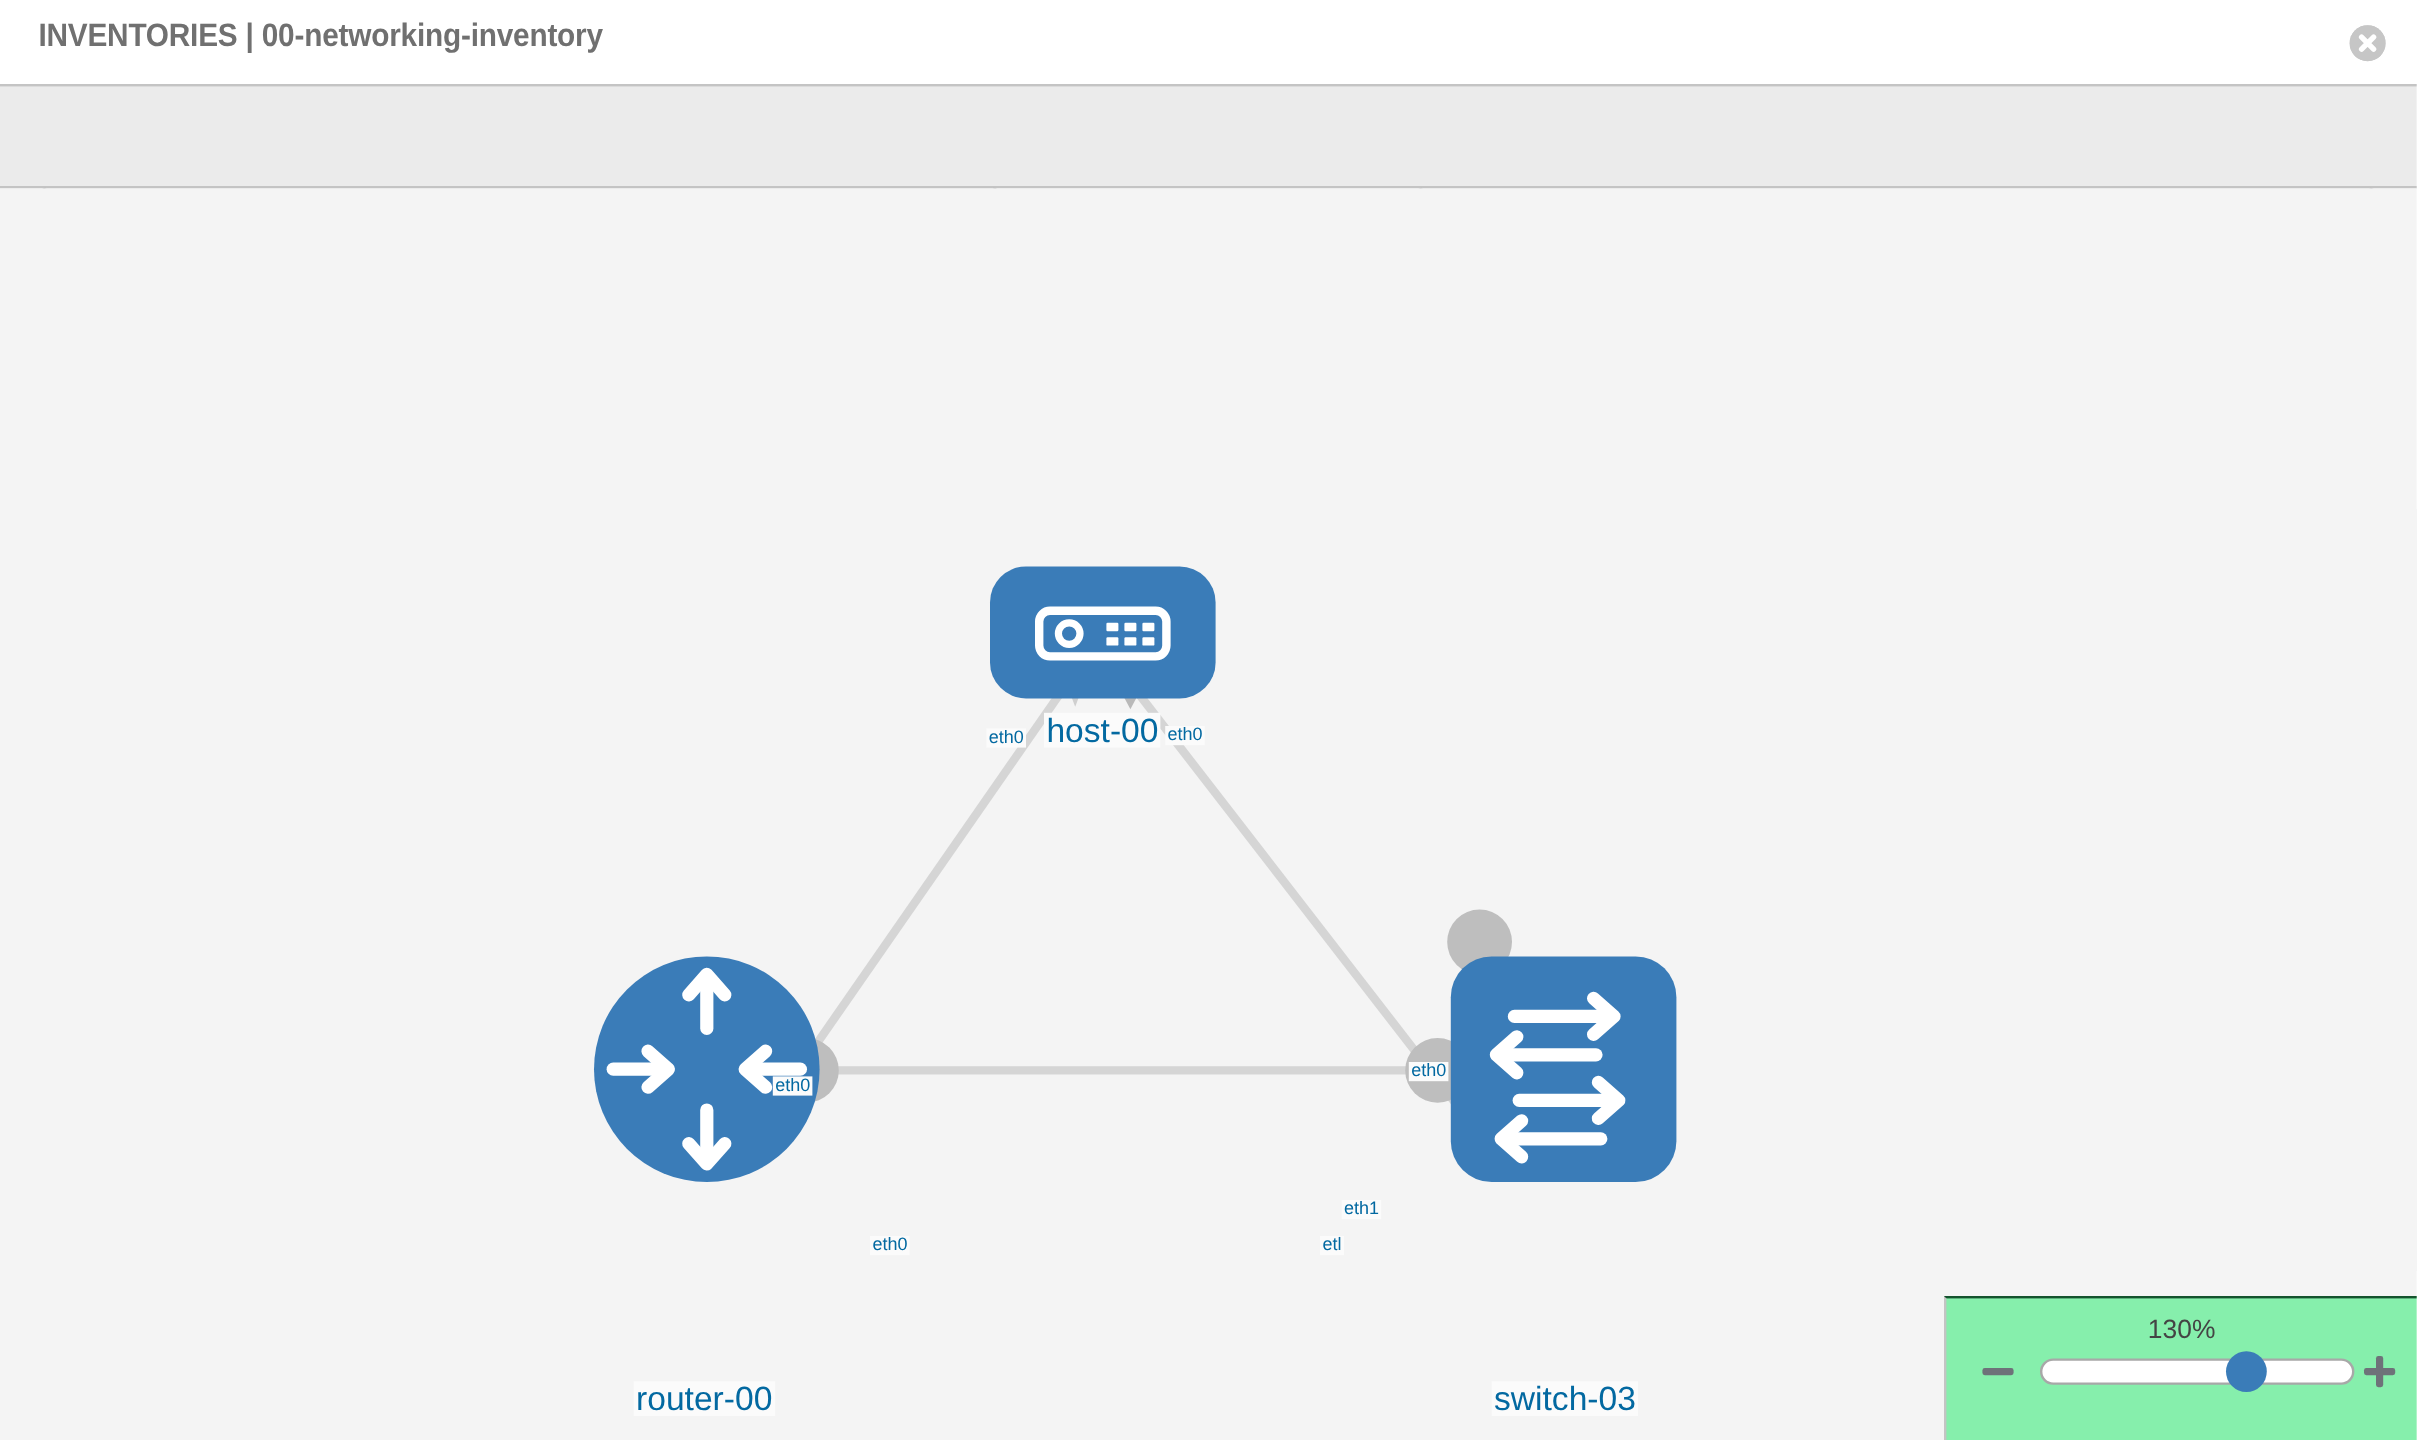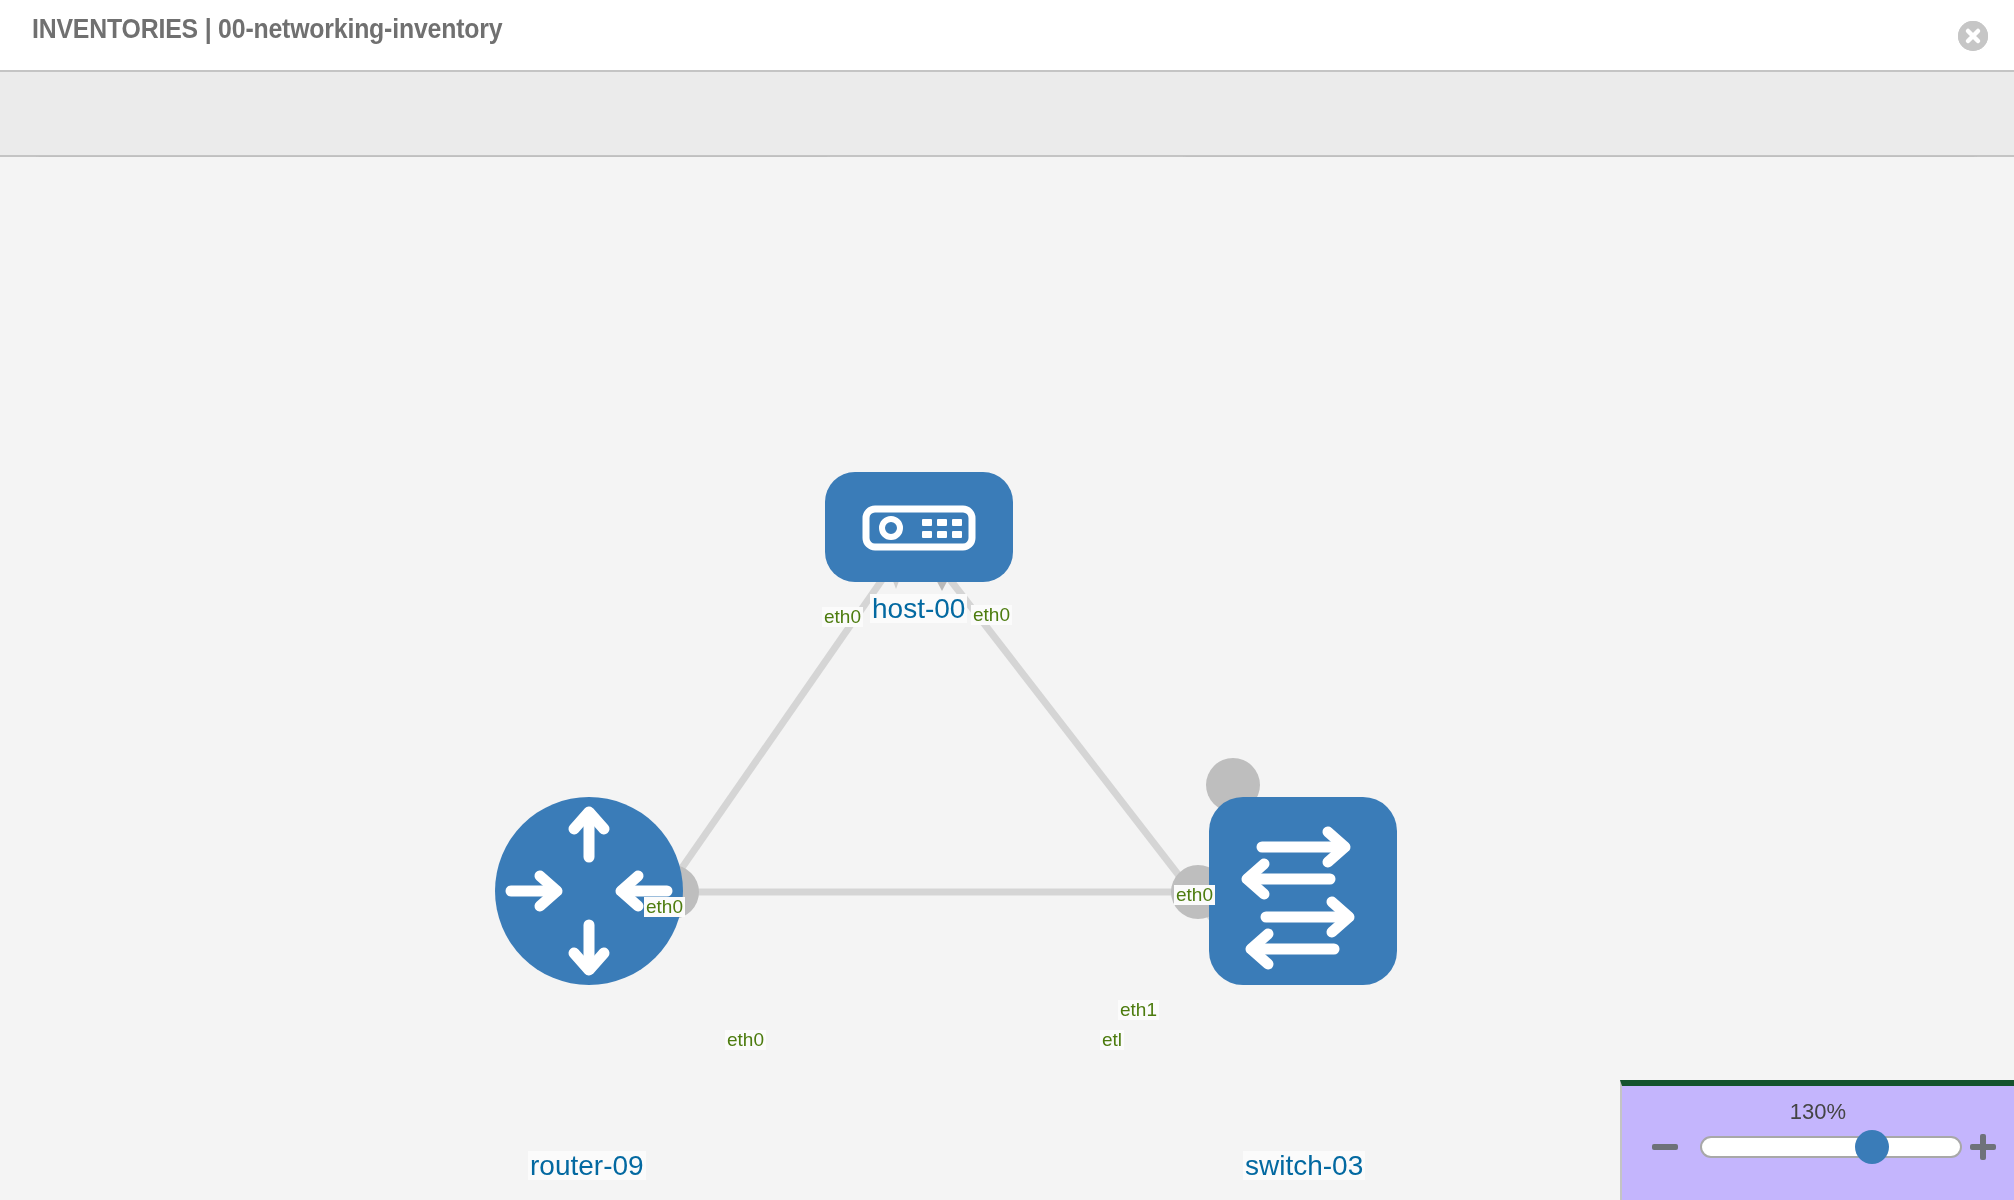--- a/index.html
+++ b/index.html
@@ -125,37 +125,37 @@
     position: absolute;
     font-size: 28px;
     color: #0369a1;
     background: #fbfbfb;
     white-space: nowrap;
     line-height: 1.05;
     padding: 0 2px;
   }
   .iface-label {
     position: absolute;
-    font-size: 19px;
-    color: #4d7c0f;
+    font-size: 15px;
+    color: #0369a1;
     background: #fbfbfb;
     white-space: nowrap;
     line-height: 1.05;
     padding: 0 2px;
   }
 
   
   .zoom-panel {
     position: absolute;
     right: 0;
     bottom: 0;
     width: 394px;
     height: 120px;
-    background: #c4b5fd;
-    border-top: 6px solid #14532d;
+    background: #86efac;
+    border-top: 2px solid #14532d;
     border-left: 2px solid #c4c4c4;
     box-sizing: border-box;
   }
   .zoom-level {
     position: absolute;
     top: 13px;
     left: 0; right: 0;
     text-align: center;
     font-size: 22px;
     color: #444444;
@@ -334,21 +334,21 @@
 
     <div class="iface-label" style="left:822px;  top:450px;">eth0</div>
     <div class="iface-label" style="left:971px;  top:448px;">eth0</div>
     <div class="iface-label" style="left:644px;  top:740px;">eth0</div>
     <div class="iface-label" style="left:1174px; top:728px;">eth0</div>
     <div class="iface-label" style="left:725px;  top:873px;">eth0</div>
     <div class="iface-label" style="left:1100px; top:873px;">etl</div>
     <div class="iface-label" style="left:1118px; top:843px;">eth1</div>
 
     <div class="node-label" style="left:870px;  top:437px;">host-00</div>
-    <div class="node-label" style="left:528px;  top:994px;">router-09</div>
+    <div class="node-label" style="left:528px;  top:994px;">router-00</div>
     <div class="node-label" style="left:1243px; top:994px;">switch-03</div>
   </div>
 
   <div class="zoom-panel">
     <div class="zoom-level">130%</div>
     <div class="zoom-minus"></div>
     <div class="zoom-slider"></div>
     <div class="zoom-thumb" id="zoom-thumb" style="left: 233.04px;"></div>
     <div class="zoom-plus"></div>
   </div>

